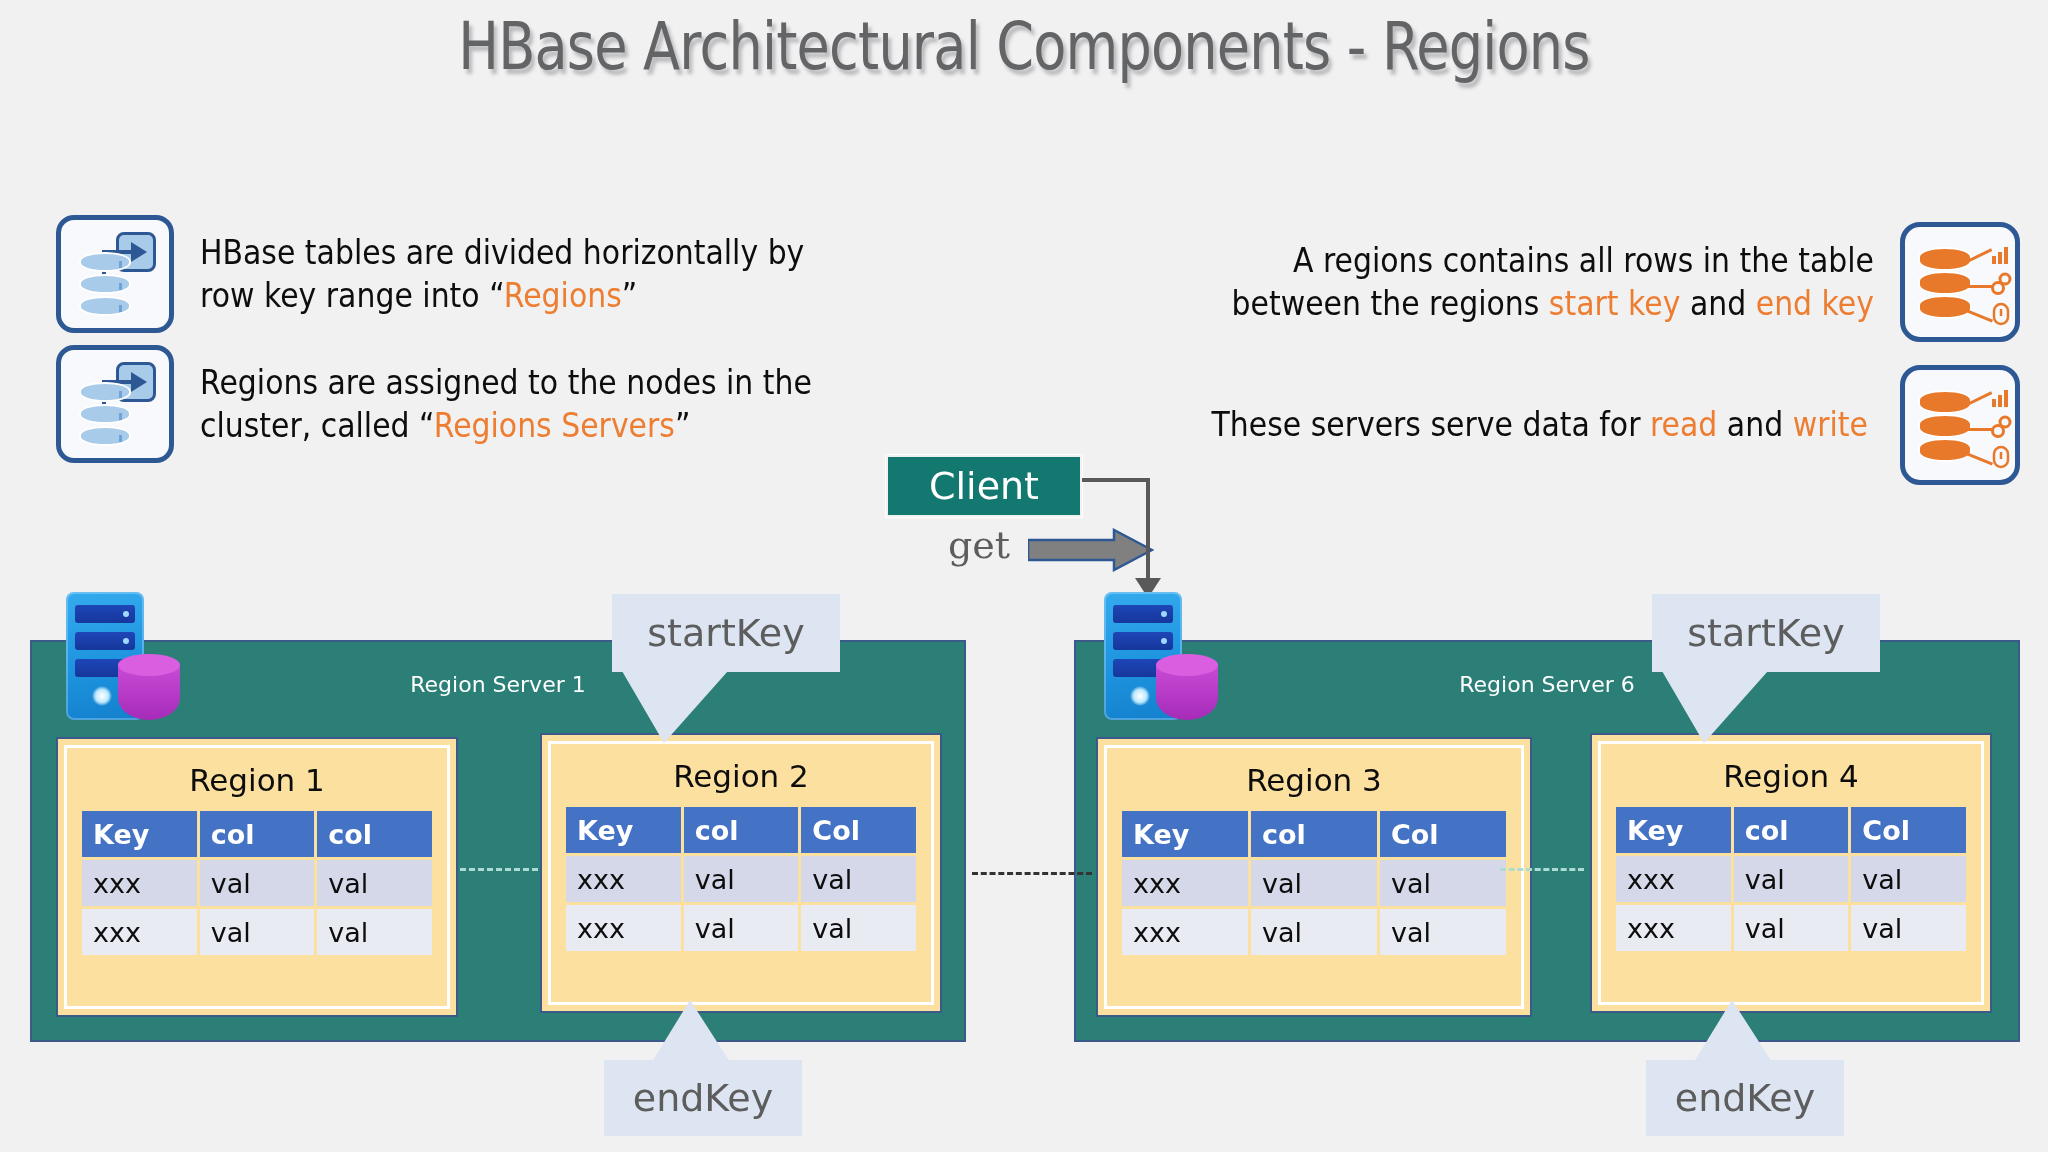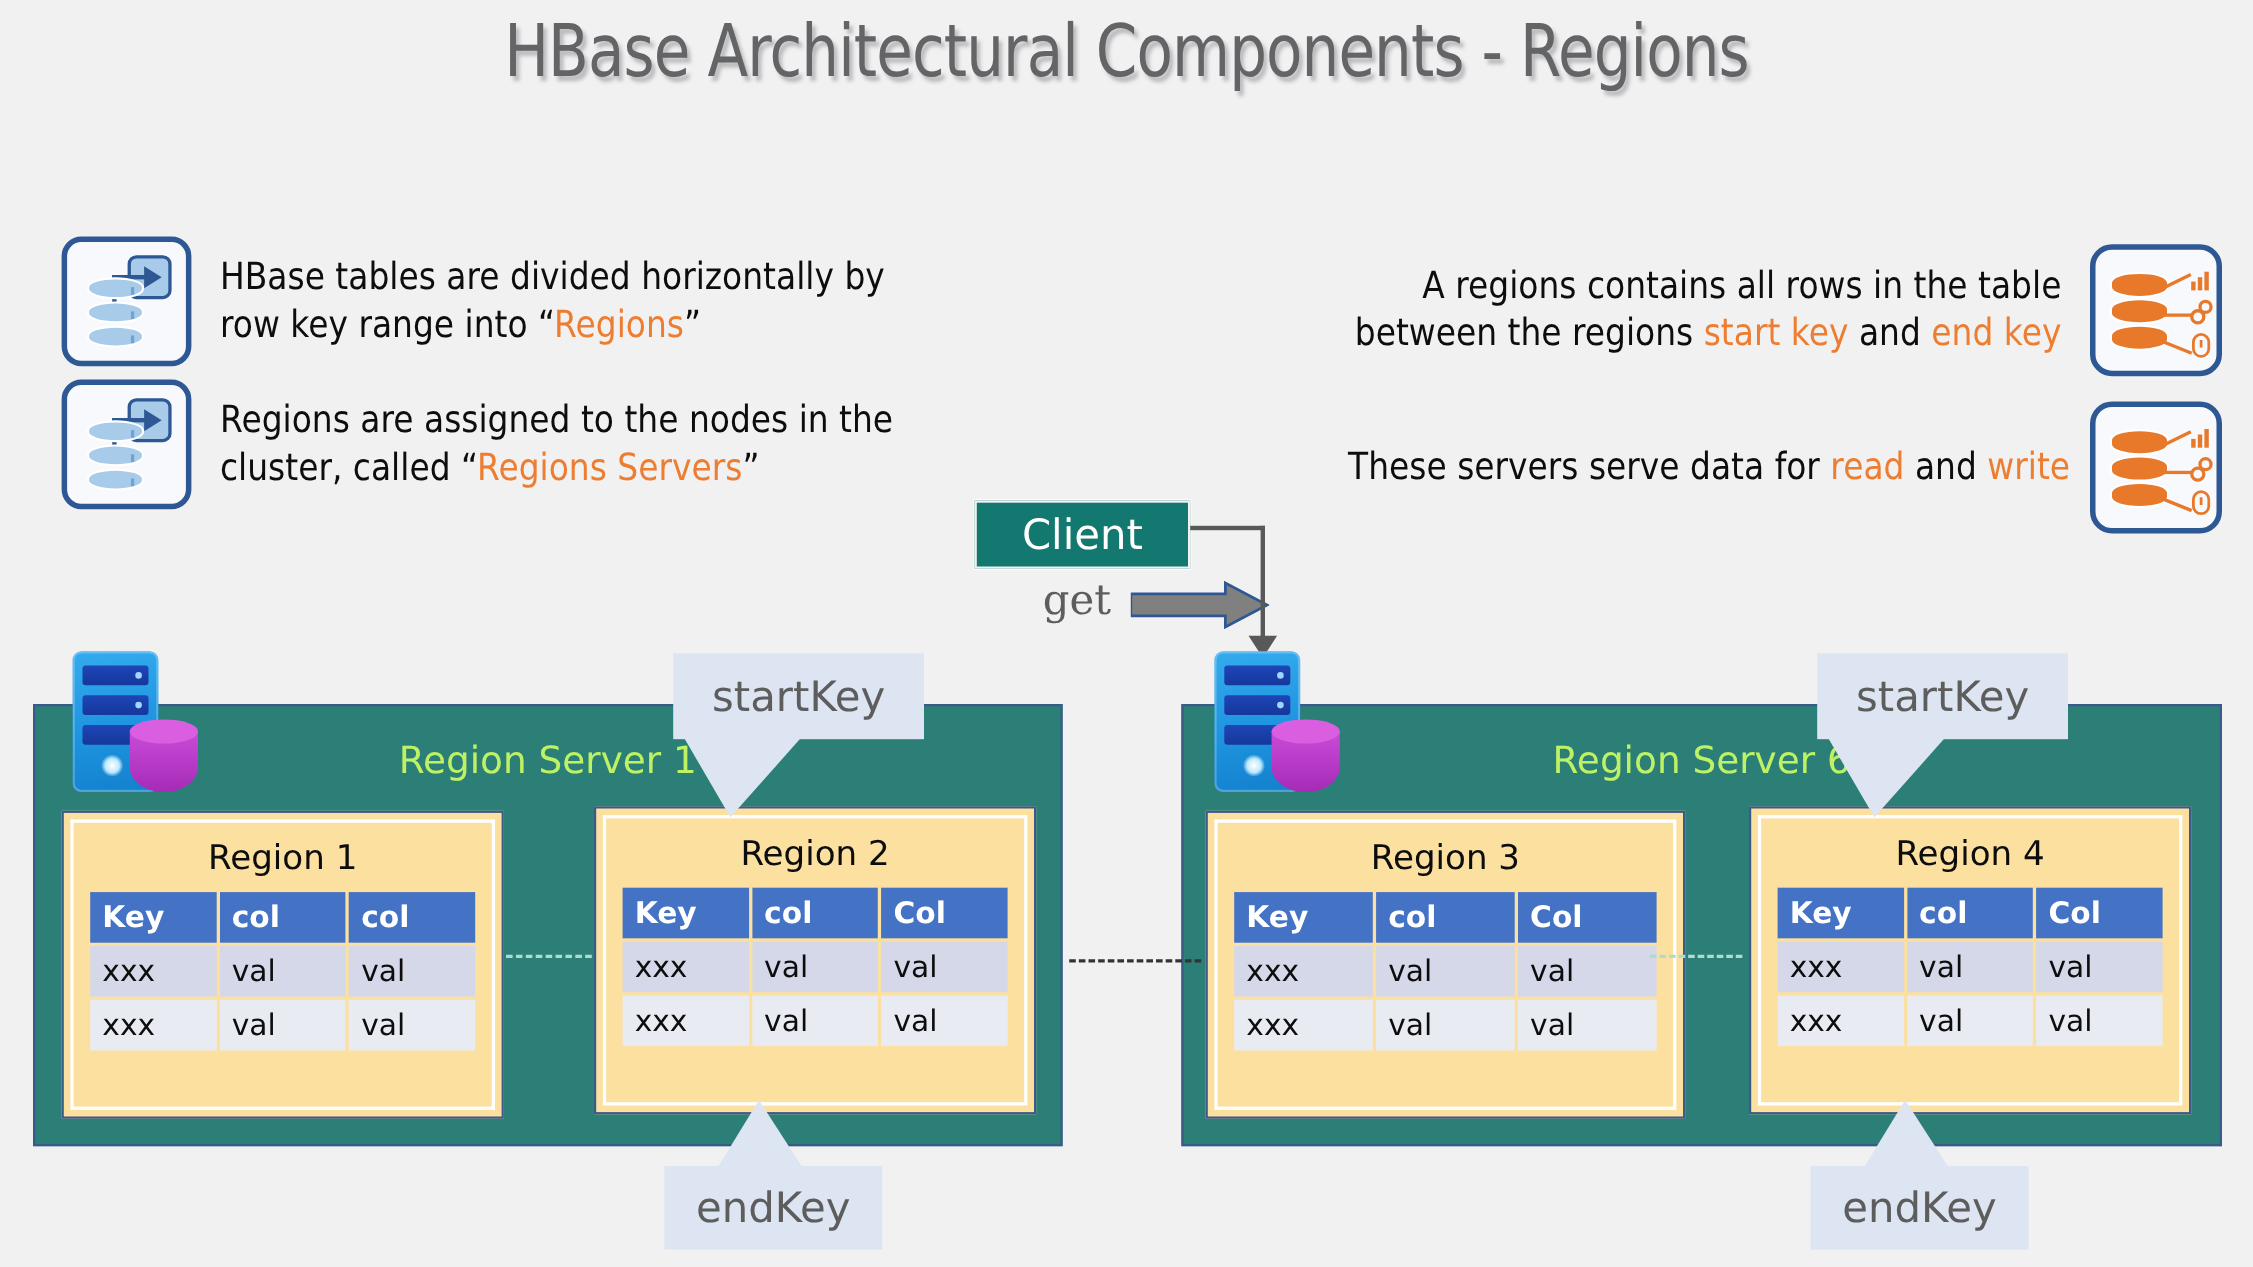--- a/index.html
+++ b/index.html
@@ -131,23 +131,23 @@
 
   
   .rs-panel {
     position: absolute;
     background: #2B7F76;
     border: 2px solid #3b5a8a;
   }
   .rs-title {
     position: absolute; top: 30px; width: 100%;
     text-align: center;
-    color: #bef264;
-    font-family: "DejaVu Sans", sans-serif;
-    font-size: 34px;
+    color: #ffffff;
+    font-family: "DejaVu Sans", sans-serif;
+    font-size: 22px;
     font-weight: 400;
   }
 
   
   .server-icon { position: absolute; width: 120px; height: 135px; }
   .tower {
     position: absolute; left: 6px; top: 0;
     width: 78px; height: 128px;
     background: linear-gradient(170deg, #35ABEE 0%, #1E94E0 55%, #1380CC 100%);
     border-radius: 8px;
@@ -338,21 +338,21 @@
         <circle cx="9" cy="17" r="5.5" fill="none" stroke="#E8792B" stroke-width="3"></circle>
       </svg>
       <svg class="mini" style="left:84px; top:74px;" width="24" height="26" viewBox="0 0 24 26">
         <rect x="5" y="3" width="14" height="20" rx="7" fill="none" stroke="#E8792B" stroke-width="2.5"></rect>
         <line x1="12" y1="8" x2="12" y2="15" stroke="#E8792B" stroke-width="2.5"></line>
       </svg>
     </div>
   </div>
 
   <div class="bullet-row" style="right:28px; top:365px; align-items:center;">
-    <div style="margin-right:18px; text-align:right;">
+    <div style="margin-right:32px; text-align:right;">
       <div class="bullet-text right">
         <span>These servers serve data for </span><span class="hl">read</span><span> and </span><span class="hl">write</span>
       </div>
     </div>
     <div class="icon-frame-o">
       <div class="odb">
         <div class="odisc o1"></div>
         <div class="odisc o2"></div>
         <div class="odisc o3"></div>
       </div>

